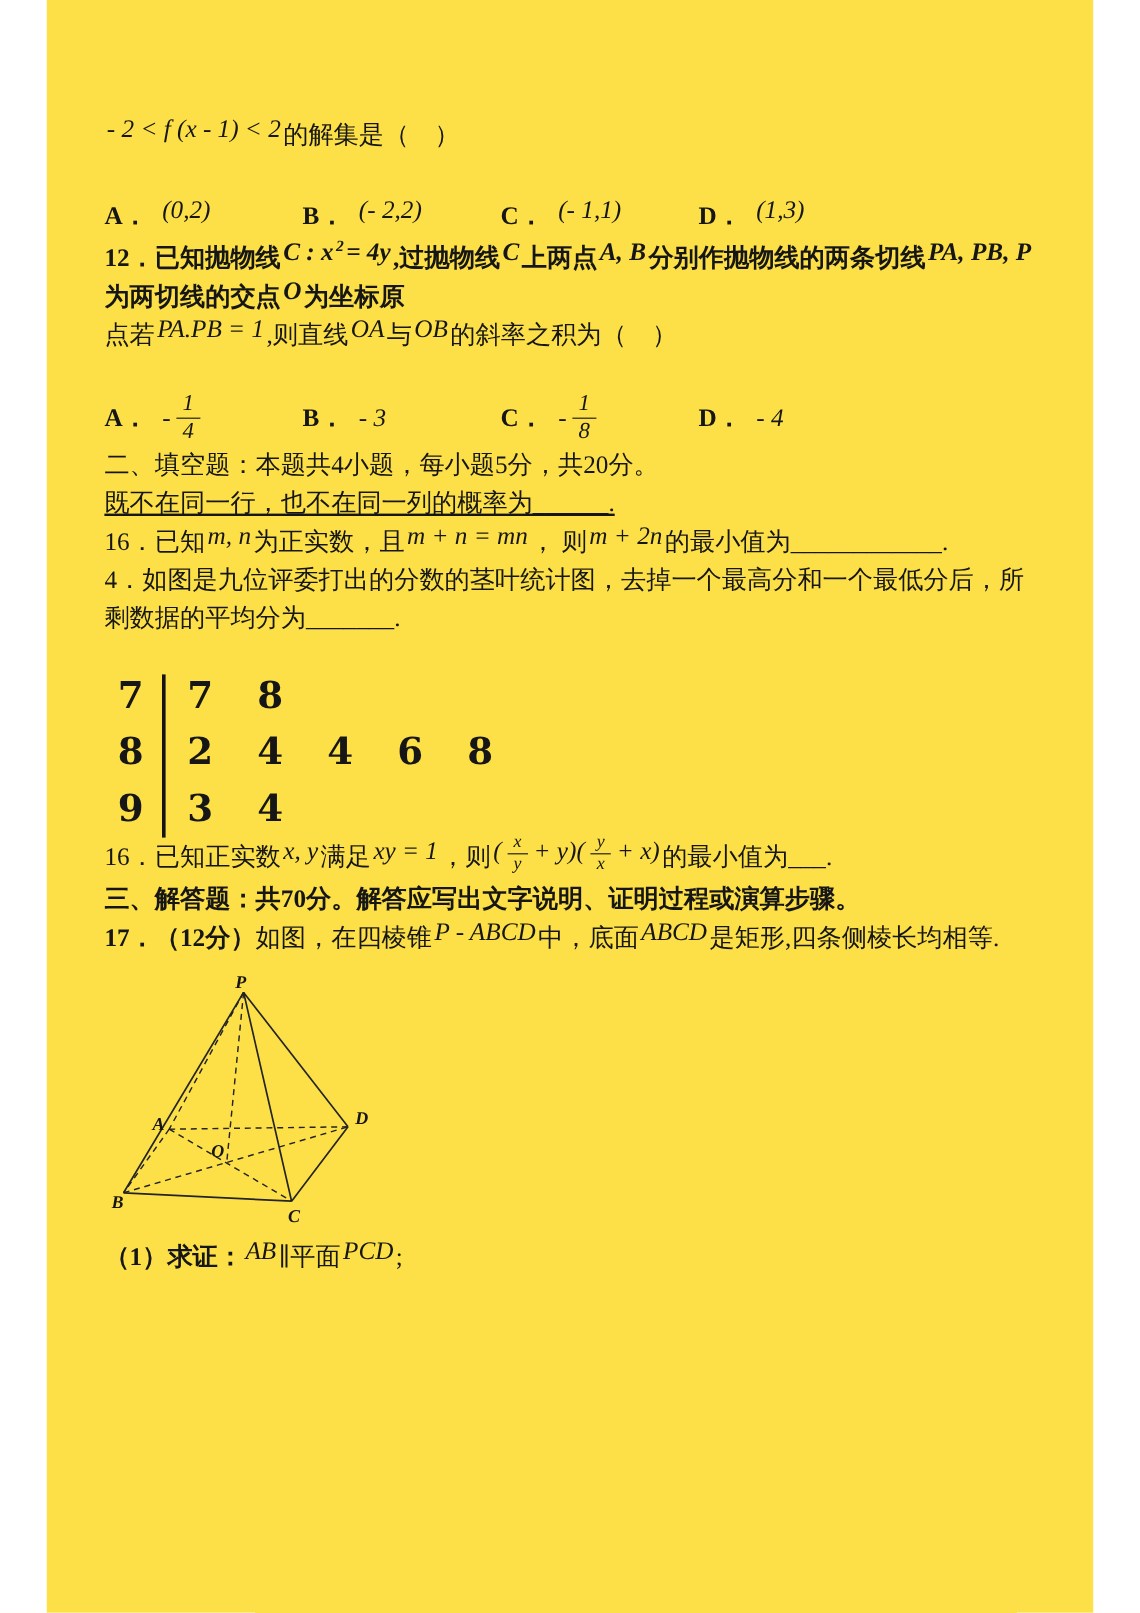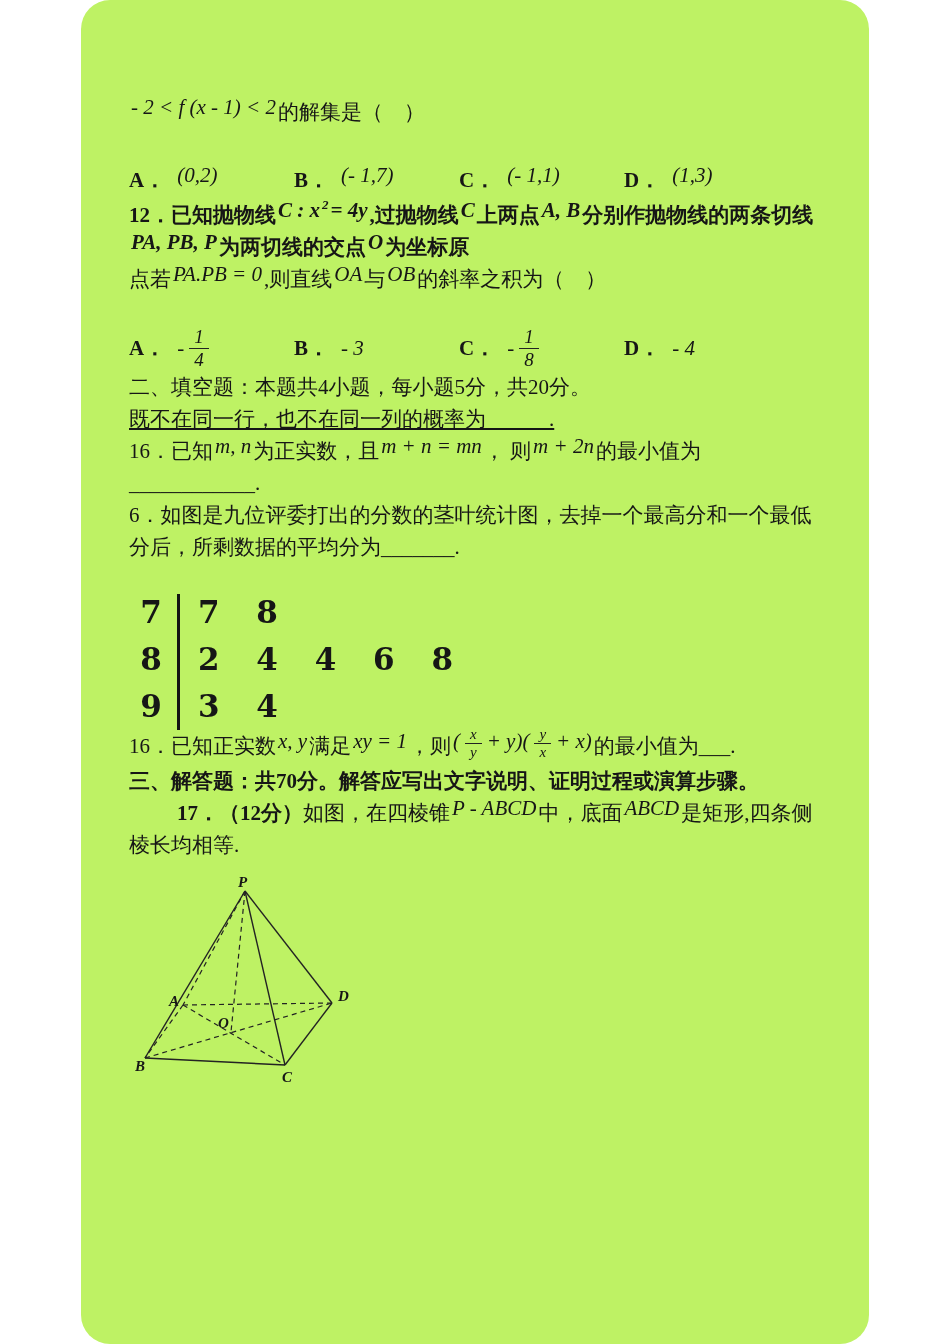--- a/index.html
+++ b/index.html
@@ -1,31 +1,30 @@
 <!DOCTYPE html>
 <html><head>
 <meta charset="utf-8">
 <style>
   * { box-sizing: border-box; }
   html,body { margin:0; padding:0; background:#ffffff; }
   .page {
-    position:relative; width:788px; height:1344px; margin:0 auto;
-    background:#bef264; overflow:hidden;
+    position:relative; width:872px; height:1344px; margin:0 auto;
+    background:#fde047; overflow:hidden;
     font-family:"Liberation Serif","DejaVu Serif",serif;
     color:#161616;
-    border-radius:29px;
   }
   .content { padding:96px 40px 0 48px; font-size:21px; }
   p.line { margin:0; line-height:32px; }
   .cn { font-family:"Liberation Serif","DejaVu Serif",serif; }
   .math { font-style:italic; margin:0 2px; }
   .raised { position:relative; top:-5px; display:inline-block; }
   .grp { white-space:nowrap; }
   sup.exp { font-size:13px; font-style:italic; }
-  .bold { font-weight:bold;margin-left:48px; }
+  .bold { font-weight:bold; }
 
   .opt-row { display:flex; align-items:center; }
   .opt { width:165px; display:flex; align-items:center; }
   .opt .label { font-weight:bold; margin-right:12px; }
   .opt .val { font-style:italic;text-align:right; }
 
   .frac { display:inline-block; text-align:center; font-style:italic;
           font-size:19px; line-height:1.15; vertical-align:middle; margin:0 3px; }
   .frac .num { display:block; padding:0 5px; }
   .frac .den { display:block; padding:0 5px; border-top:1.6px solid #222; }
@@ -64,35 +63,35 @@
 
     <p class="line q11-stem"><span class="math raised">- 2 &lt; f (x - 1) &lt; 2</span><span class="cn">的解集是（　）</span></p>
 
     <div class="opt-row row-q11">
       <div class="opt">
           <span class="label">A．</span>
           <span class="val raised">(0,2)</span>
         </div>
       <div class="opt">
           <span class="label">B．</span>
-          <span class="val raised">(- 1,7)</span>
+          <span class="val raised">(- 2,2)</span>
         </div>
       <div class="opt">
           <span class="label">C．</span>
           <span class="val raised">(- 1,1)</span>
         </div>
       <div class="opt">
           <span class="label">D．</span>
           <span class="val raised">(1,3)</span>
         </div>
     </div>
 
     <p class="line q12-l1"><span class="cn">12．已知抛物线</span><span class="grp raised"><span class="math">C : x</span><sup class="exp">2</sup><span class="math">= 4y</span></span><span class="cn">,过抛物线</span><span class="math raised">C</span><span class="cn">上两点</span><span class="math raised">A, B</span><span class="cn">分别作抛物线的两条切线</span><span class="math raised">PA, PB, P</span><span class="cn">为两切线的交点</span><span class="math raised">O</span><span class="cn">为坐标原</span></p>
 
-    <p class="line q12-l2"><span class="cn">点若</span><span class="math raised">PA.PB = 0</span><span class="cn">,则直线</span><span class="math raised">OA</span><span class="cn">与</span><span class="math raised">OB</span><span class="cn">的斜率之积为（　）</span></p>
+    <p class="line q12-l2"><span class="cn">点若</span><span class="math raised">PA.PB = 1</span><span class="cn">,则直线</span><span class="math raised">OA</span><span class="cn">与</span><span class="math raised">OB</span><span class="cn">的斜率之积为（　）</span></p>
 
     <div class="opt-row row-q12">
       <div class="opt">
           <span class="label">A．</span>
           <span class="minus">-</span>
           <span class="frac">
             <span class="num">1</span>
             <span class="den">4</span>
           </span>
         </div>
@@ -113,21 +112,21 @@
           <span class="val">- 4</span>
         </div>
     </div>
 
     <p class="line sec2">二、填空题：本题共4小题，每小题5分，共20分。</p>
 
     <p class="line q13-l2">既不在同一行，也不在同一列的概率为______.</p>
 
     <p class="line q14"><span class="cn">16．已知</span><span class="math raised">m,  n</span><span class="cn">为正实数，且</span><span class="math raised">m + n = mn</span><span class="cn">， 则</span><span class="math raised">m + 2n</span><span class="cn">的最小值为____________.</span></p>
 
-    <p class="line q15">6．如图是九位评委打出的分数的茎叶统计图，去掉一个最高分和一个最低分后，所剩数据的平均分为_______.</p>
+    <p class="line q15">4．如图是九位评委打出的分数的茎叶统计图，去掉一个最高分和一个最低分后，所剩数据的平均分为_______.</p>
 
     <div class="stemleaf">
       <div class="stems">
         <div class="stem-cell">7</div>
         <div class="stem-cell">8</div>
         <div class="stem-cell">9</div>
       </div>
       <div class="sl-rule"></div>
       <div class="leaves">
         <div class="leafrow">7 8</div>
@@ -163,15 +162,16 @@
           <text x="103" y="12">P</text>
           <text x="34" y="131">A</text>
           <text x="0" y="196">B</text>
           <text x="147" y="207">C</text>
           <text x="203" y="126">D</text>
           <text x="83" y="153">O</text>
         </g>
       </svg>
     </div>
 
+    <p class="line part1"><span class="cn bold">（1）求证：</span><span class="math raised">AB</span><span class="cn">∥</span><span class="cn">平面</span><span class="math raised">PCD</span><span class="cn">;</span></p>
 
   </div>
 </div>
 
 </body></html>

